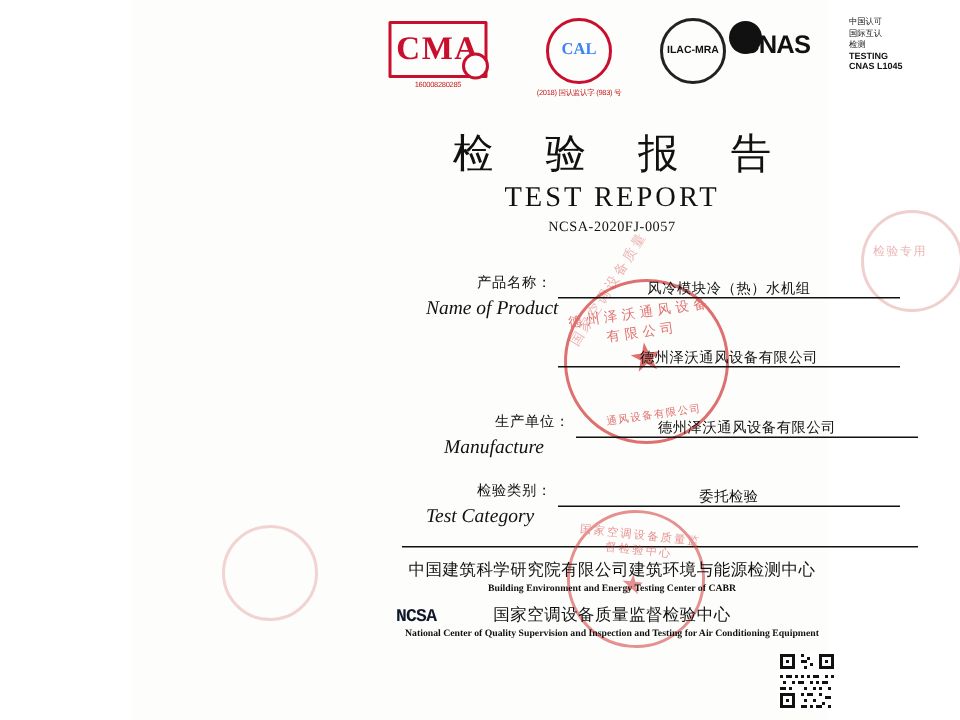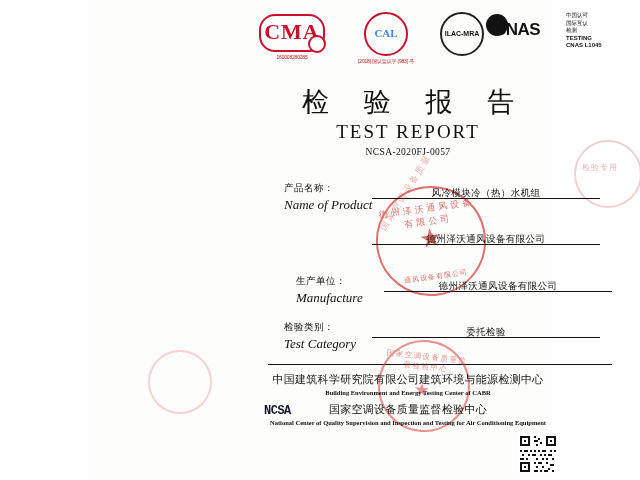--- a/index.html
+++ b/index.html
@@ -47,21 +47,21 @@
     margin-top: 2px;
     white-space: nowrap;
     letter-spacing: -0.2px;
   }
   
   #mark-cma { left: 0px; width: 88px; }
   #mark-cma .cma-box {
     width: 62px; height: 34px;
     margin: 2px auto 0 auto;
     border: 2px solid #c8102e;
-    border-radius: 16px;
+    border-radius: 1px;
     color: #c8102e;
     font-family: "Liberation Serif", serif;
     font-weight: bold;
     font-size: 22px;
     line-height: 32px;
     letter-spacing: 1px;
     position: relative;
   }
   #mark-cma .cma-box::after {
     content: "";
@@ -179,20 +179,21 @@
   .field .labels {
     position: absolute;
     left: 0; top: 0;
     width: 84px;
   }
   .field .label-cn {
     font-size: 9.5px;
     color: #111;
     letter-spacing: 0.5px;
     white-space: nowrap;
+    text-align: right;
   }
   .field .label-en {
     font-size: 13px;
     color: #111;
     margin-top: 2px;
     white-space: nowrap;
     font-style: italic;
   }
   .field .value-wrap {
     position: absolute;

